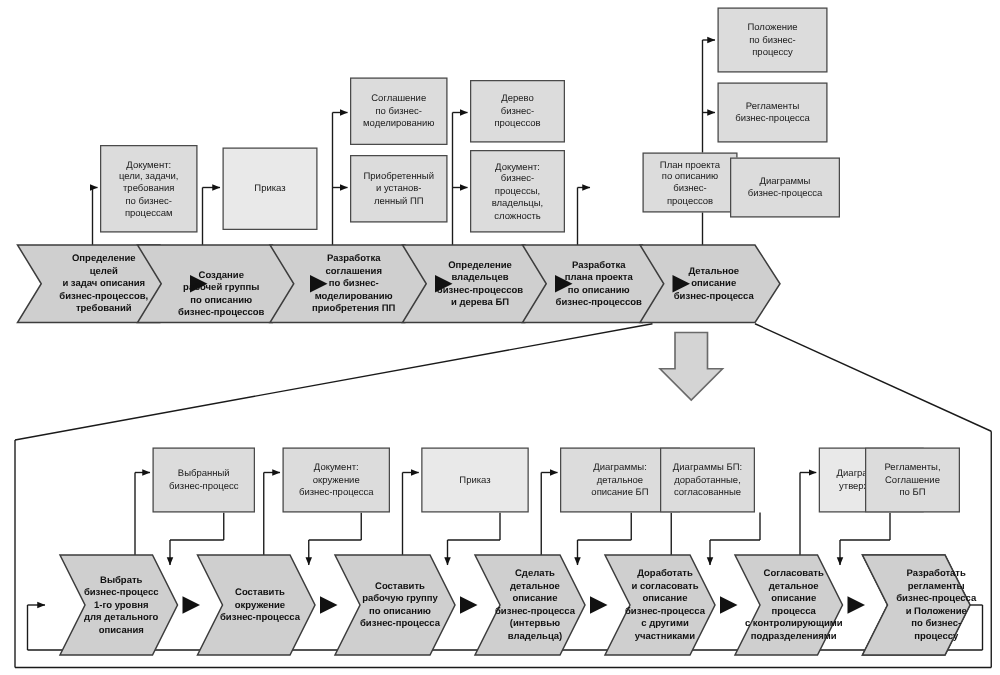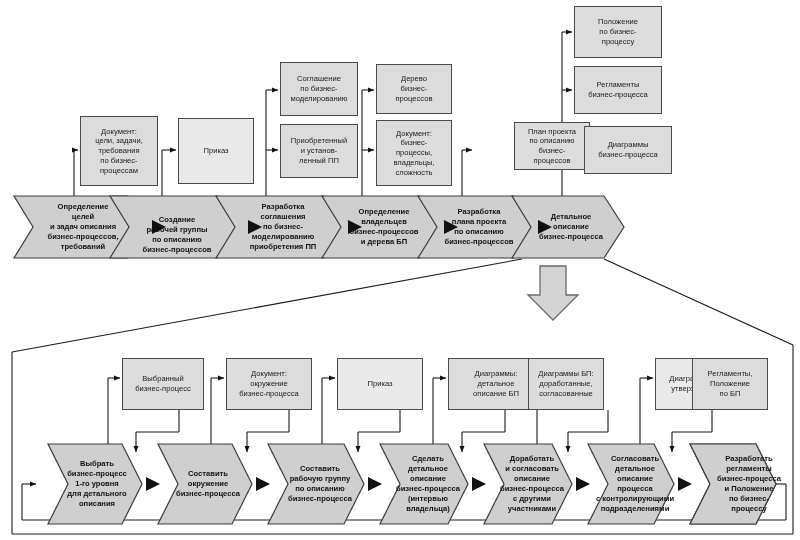--- a/index.html
+++ b/index.html
@@ -261,21 +261,21 @@
 доработанные,
 согласованные</span>
   </div>
   <div class="node docbox light" style="left:655px;top:358px;width:84px;height:52px;">
     <span>Диаграммы БП:
 утвержденные</span>
   </div>
   <div class="node docbox" style="left:690px;top:358px;width:0px;height:0px;opacity:0;"></div>
   <div class="node docbox" style="left:692px;top:358px;width:76px;height:52px;">
     <span>Регламенты,
-Положение
+Соглашение
 по БП</span>
   </div>
 
   <div class="chevlabel" style="left:54px;top:444px;width:86px;height:80px;align-items:center;">
     <span>Выбрать
 бизнес-процесс
 1-го уровня
 для детального
 описания</span>
   </div>

